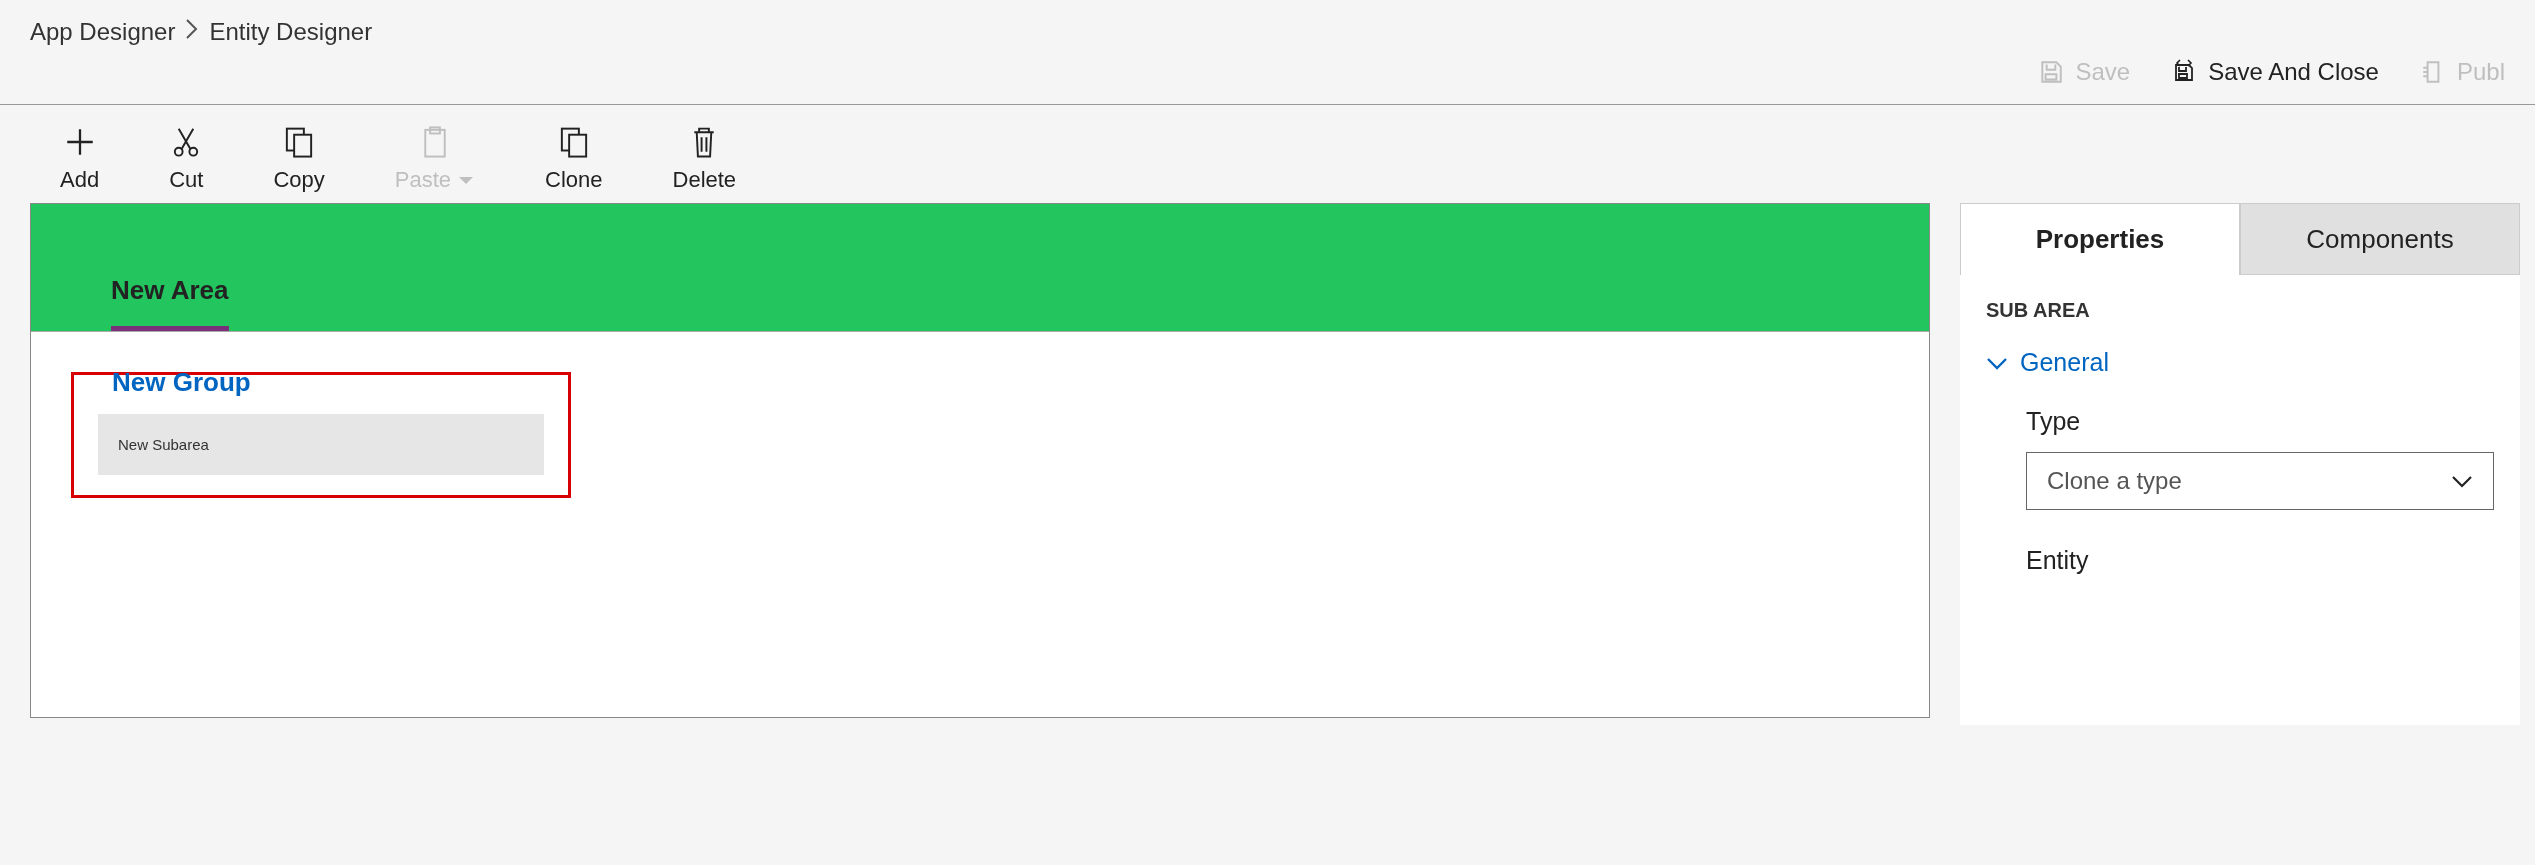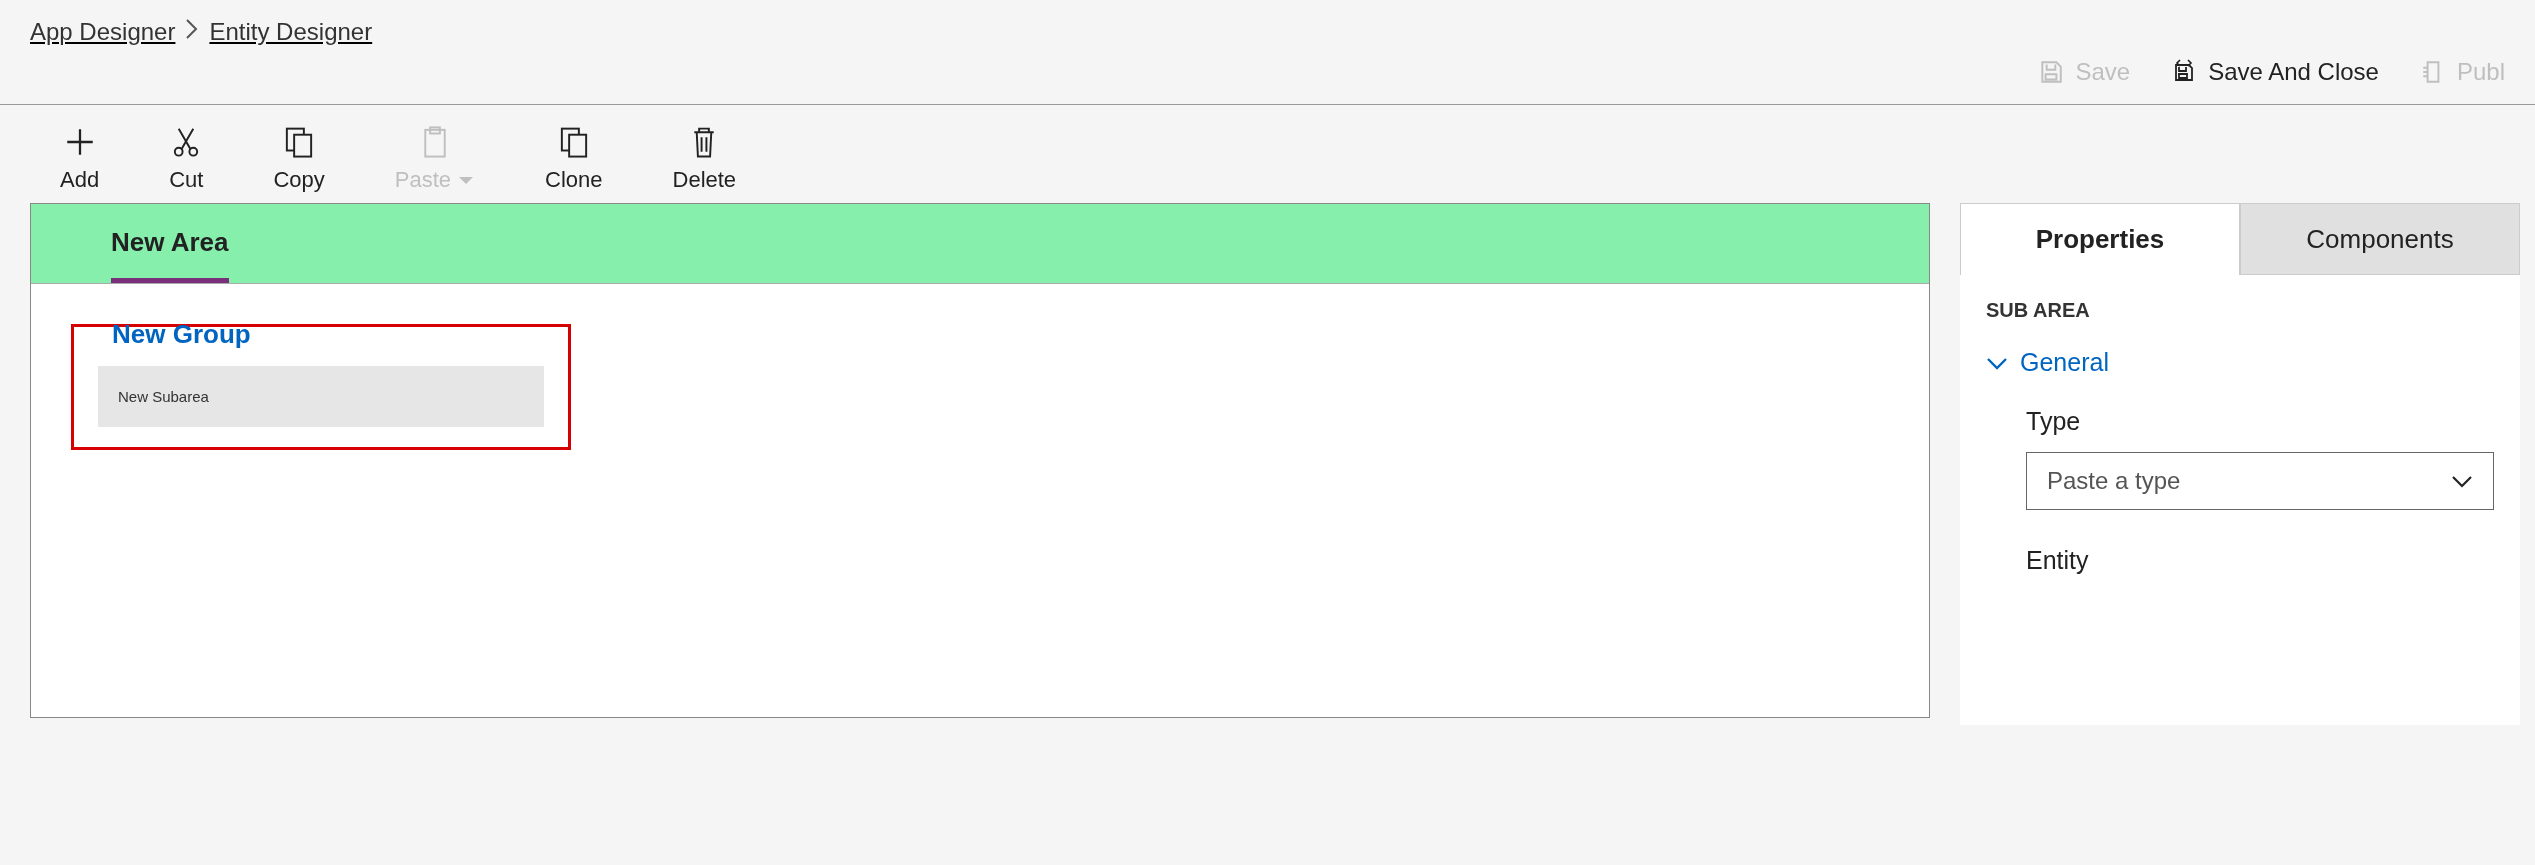--- a/index.html
+++ b/index.html
@@ -18,21 +18,20 @@
     
     .header {
       padding: 18px 30px 18px 30px;
       border-bottom: 1px solid #999;
       display: flex;
       justify-content: space-between;
       align-items: flex-start;
     }
     .header-left {
       display: flex;
-      text-decoration: underline;
     }
     .breadcrumb {
       font-size: 24px;
       color: #333;
       margin-bottom: 6px;
       display: flex;
       align-items: center;
       gap: 10px;
     }
     .breadcrumb-sep {
@@ -103,23 +102,23 @@
       gap: 30px;
       padding: 0 0 0 30px;
     }
     .canvas {
       background: #fff;
       border: 1px solid #888;
       width: 1900px;
       height: 515px;
     }
     .area-tabbar {
-      background: #86efac;
+      background: #22c55e;
       border-bottom: 1px solid #aaa;
-      height: 80px;
+      height: 128px;
       display: flex;
       align-items: flex-end;
       padding-left: 80px;
     }
     .area-tab {
       font-size: 26px;
       font-weight: 600;
       color: #222;
       padding-bottom: 20px;
       border-bottom: 5px solid #7a2f7a;
@@ -346,21 +345,21 @@
         <span>
           <svg width="22" height="14" viewBox="0 0 22 14">
               <path d="M2 2l9 9 9-9" stroke="#0064c1" stroke-width="2.4" fill="none"></path>
             </svg>
         </span>
         <span>General</span>
       </div>
 
       <div class="field-label">Type</div>
       <div class="select-box">
-        <span>Paste a type</span>
+        <span>Clone a type</span>
         <span>
           <svg width="22" height="14" viewBox="0 0 22 14">
               <path d="M2 2l9 9 9-9" stroke="#222" stroke-width="2.2" fill="none"></path>
             </svg>
         </span>
       </div>
 
       <div class="field-label">Entity</div>
     </div>
   </div>

